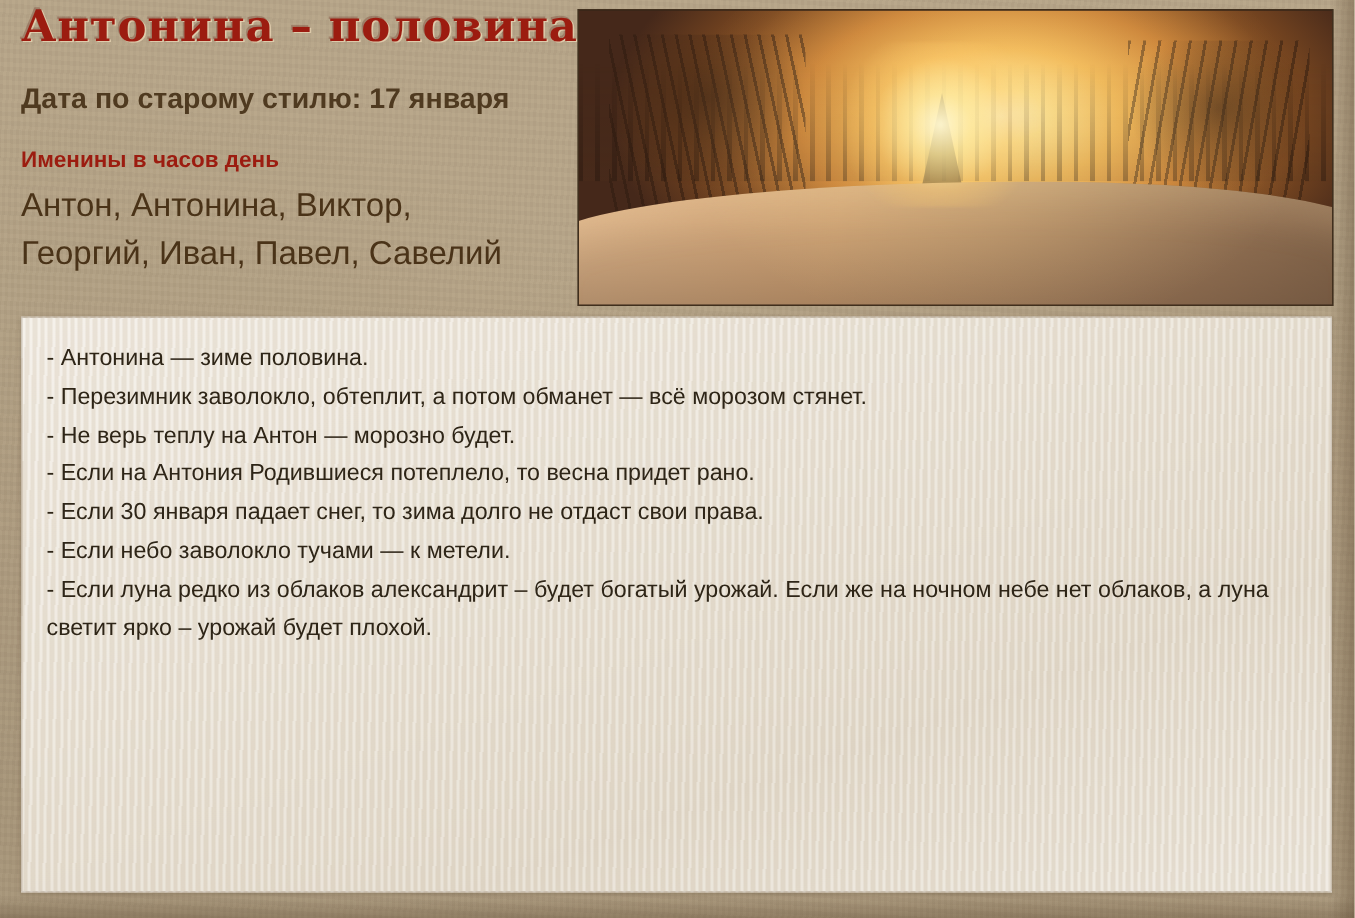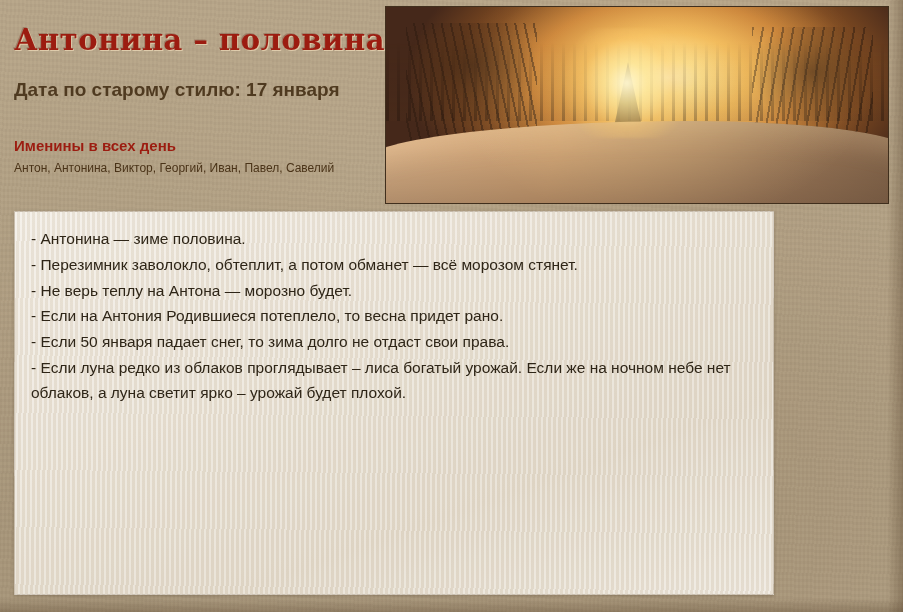--- a/index.html
+++ b/index.html
@@ -36,21 +36,21 @@
       radial-gradient(circle at 75% 85%, rgba(110,88,60,0.22) 0%, rgba(110,88,60,0) 55%),
       radial-gradient(circle at 8% 92%, rgba(90,70,45,0.18) 0%, rgba(90,70,45,0) 50%);
     mix-blend-mode: multiply;
     opacity: 0.85;
   }
 
   
   #header-left {
     position: absolute;
     left: 14px;
-    top: 24px;
+    top: 1px;
     width: 360px;
   }
 
   .title {
     font-family: "DejaVu Serif", serif;
     font-weight: bold;
     font-size: 29px;
     line-height: 1.15;
     color: #9c1c10;
     letter-spacing: 0.5px;
@@ -59,35 +59,35 @@
       -1px -1px 0 rgba(90, 20, 10, 0.25);
     margin: 0 0 22px 0;
     white-space: nowrap;
   }
 
   .old-style {
     font-family: "Liberation Sans", sans-serif;
     font-weight: bold;
     font-size: 19px;
     color: #4f3a20;
-    margin: 0 0 36px 0;
+    margin: 0 0 20px 0;
     white-space: nowrap;
   }
 
   .names-head {
     font-family: "Liberation Sans", sans-serif;
     font-weight: bold;
     font-size: 15px;
     color: #9c1c10;
     margin: 0 0 6px 0;
   }
 
   .names-list {
     font-family: "Liberation Sans", sans-serif;
-    font-size: 12px;
+    font-size: 22px;
     line-height: 1.45;
     color: #4a3318;
     margin: 0;
     max-width: 330px;
   }
 
   
   #photo {
     position: absolute;
     right: 14px;
@@ -176,21 +176,21 @@
     inset: 0;
     background: radial-gradient(ellipse 300px 200px at 55% 40%, rgba(255, 230, 160, 0.28) 0%, rgba(255,200,120,0) 70%);
     pointer-events: none;
   }
 
   
   #panel {
     position: absolute;
     left: 14px;
     top: 211px;
-    width: 760px;
+    width: 874px;
     height: 384px;
     background:
       repeating-linear-gradient(91deg, rgba(255,255,255,0.35) 0 2px, rgba(220,210,195,0.3) 2px 5px),
       linear-gradient(160deg, #efe9df 0%, #e6ded0 40%, #ded4c3 70%, #e9e2d6 100%);
     border: 1px solid rgba(120, 100, 75, 0.25);
     box-shadow: 0 1px 3px rgba(60, 45, 25, 0.25);
     padding: 14px 16px 10px 16px;
     box-sizing: border-box;
     overflow: hidden;
   }
@@ -228,41 +228,42 @@
 </head>
 <body>
 
 <div id="page">
 
   <div id="texture"></div>
 
   <div id="header-left">
     <h1 class="title">Антонина – половина</h1>
     <div class="old-style">Дата по старому стилю: 17 января</div>
-    <div class="names-head">Именины в всех день</div>
+    <div class="names-head">Именины в часов день</div>
     <div class="names-list">Антон, Антонина, Виктор, Георгий, Иван, Павел, Савелий</div>
   </div>
 
   <div id="photo">
     <div class="sky"></div>
     <div class="treeline"></div>
     <div class="tree-left"></div>
     <div class="tree-right"></div>
     <div class="fir"></div>
     <div class="snowfield"></div>
     <div class="sunburst"></div>
     <div class="glow"></div>
   </div>
 
   <div id="panel">
     <div class="lines" id="sayings-list">
         <p class="line">- Антонина — зиме половина.</p>
         <p class="line">- Перезимник заволокло, обтеплит, а потом обманет — всё морозом стянет.</p>
-        <p class="line">- Не верь теплу на Антона — морозно будет.</p>
+        <p class="line">- Не верь теплу на Антон — морозно будет.</p>
         <p class="line">- Если на Антония Родившиеся потеплело, то весна придет рано.</p>
-        <p class="line">- Если 50 января падает снег, то зима долго не отдаст свои права.</p>
-        <p class="line">- Если луна редко из облаков проглядывает – лиса богатый урожай. Если же на ночном небе нет облаков, а луна светит ярко – урожай будет плохой.</p>
+        <p class="line">- Если 30 января падает снег, то зима долго не отдаст свои права.</p>
+        <p class="line">- Если небо заволокло тучами — к метели.</p>
+        <p class="line">- Если луна редко из облаков александрит – будет богатый урожай. Если же на ночном небе нет облаков, а луна светит ярко – урожай будет плохой.</p>
       </div>
   </div>
 
   <div id="edge"></div>
   <div id="bottom-edge"></div>
 </div>
 
 </body></html>

